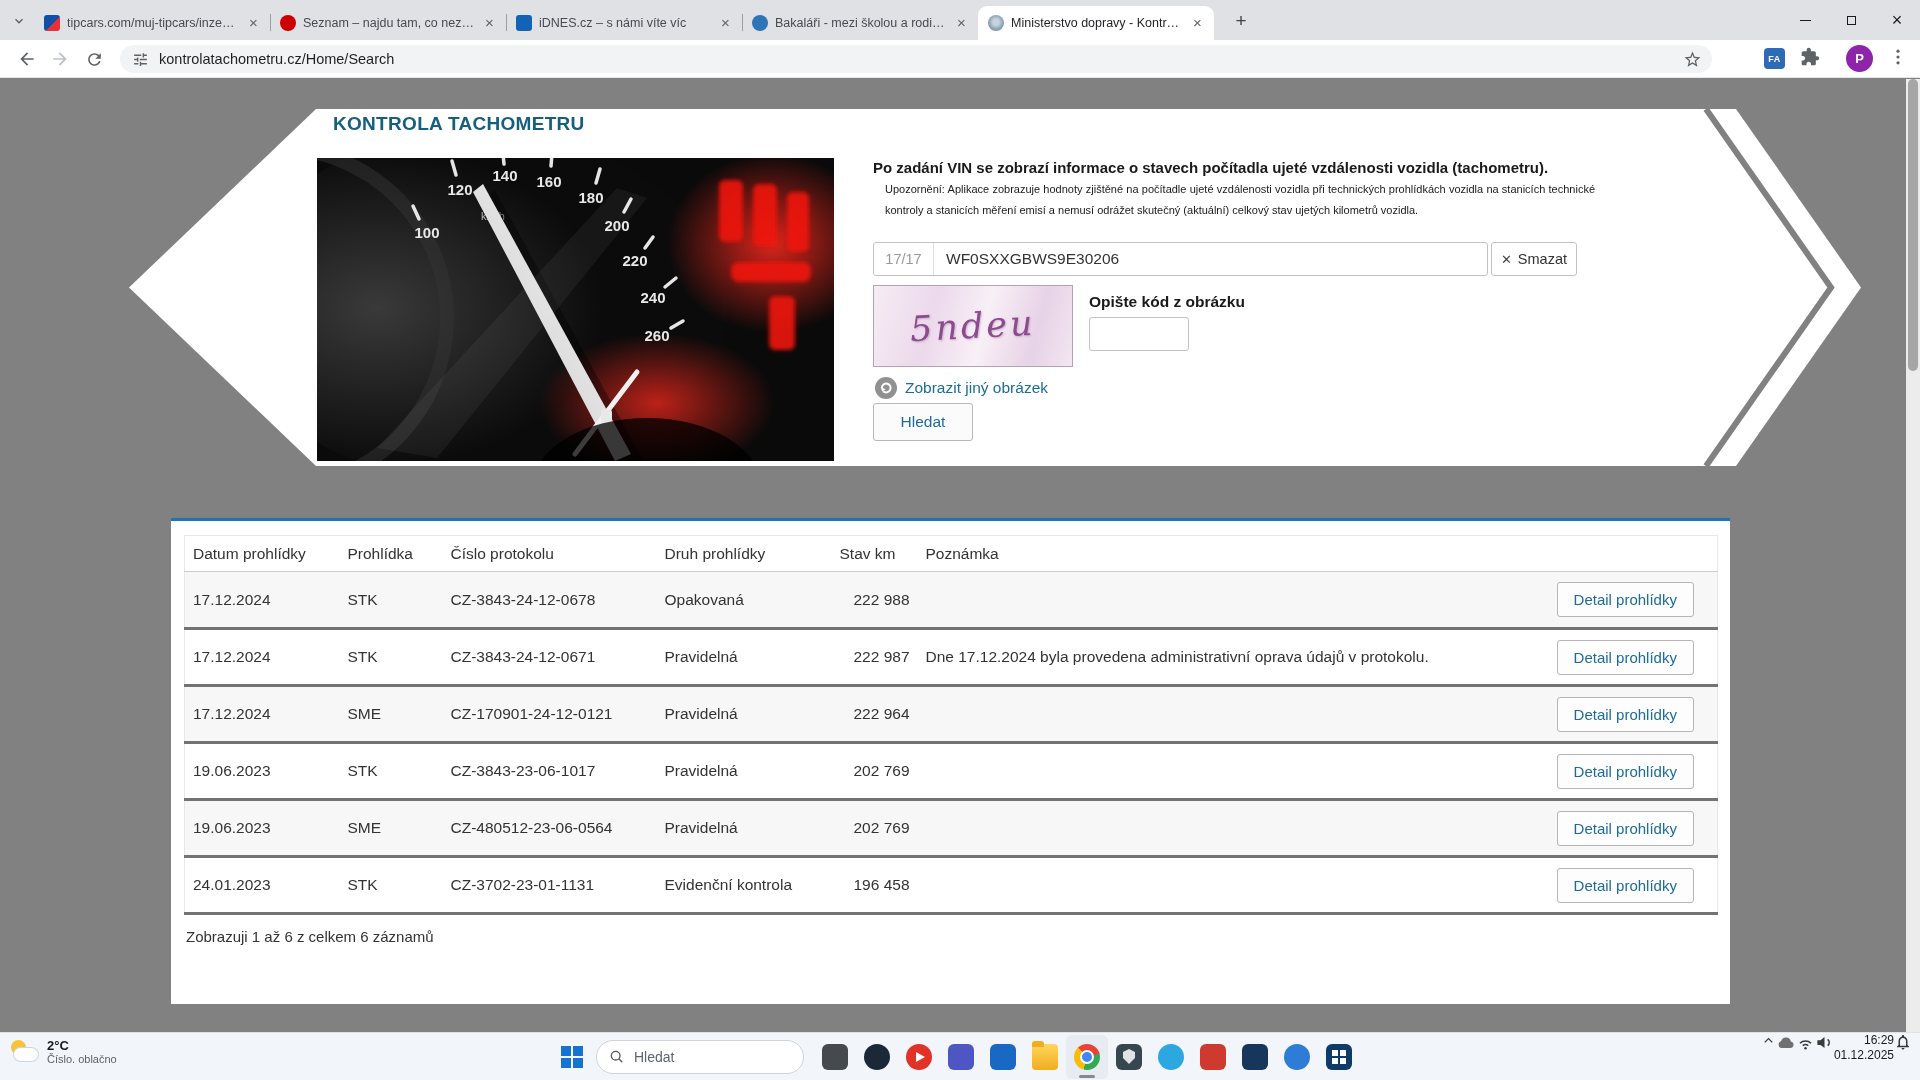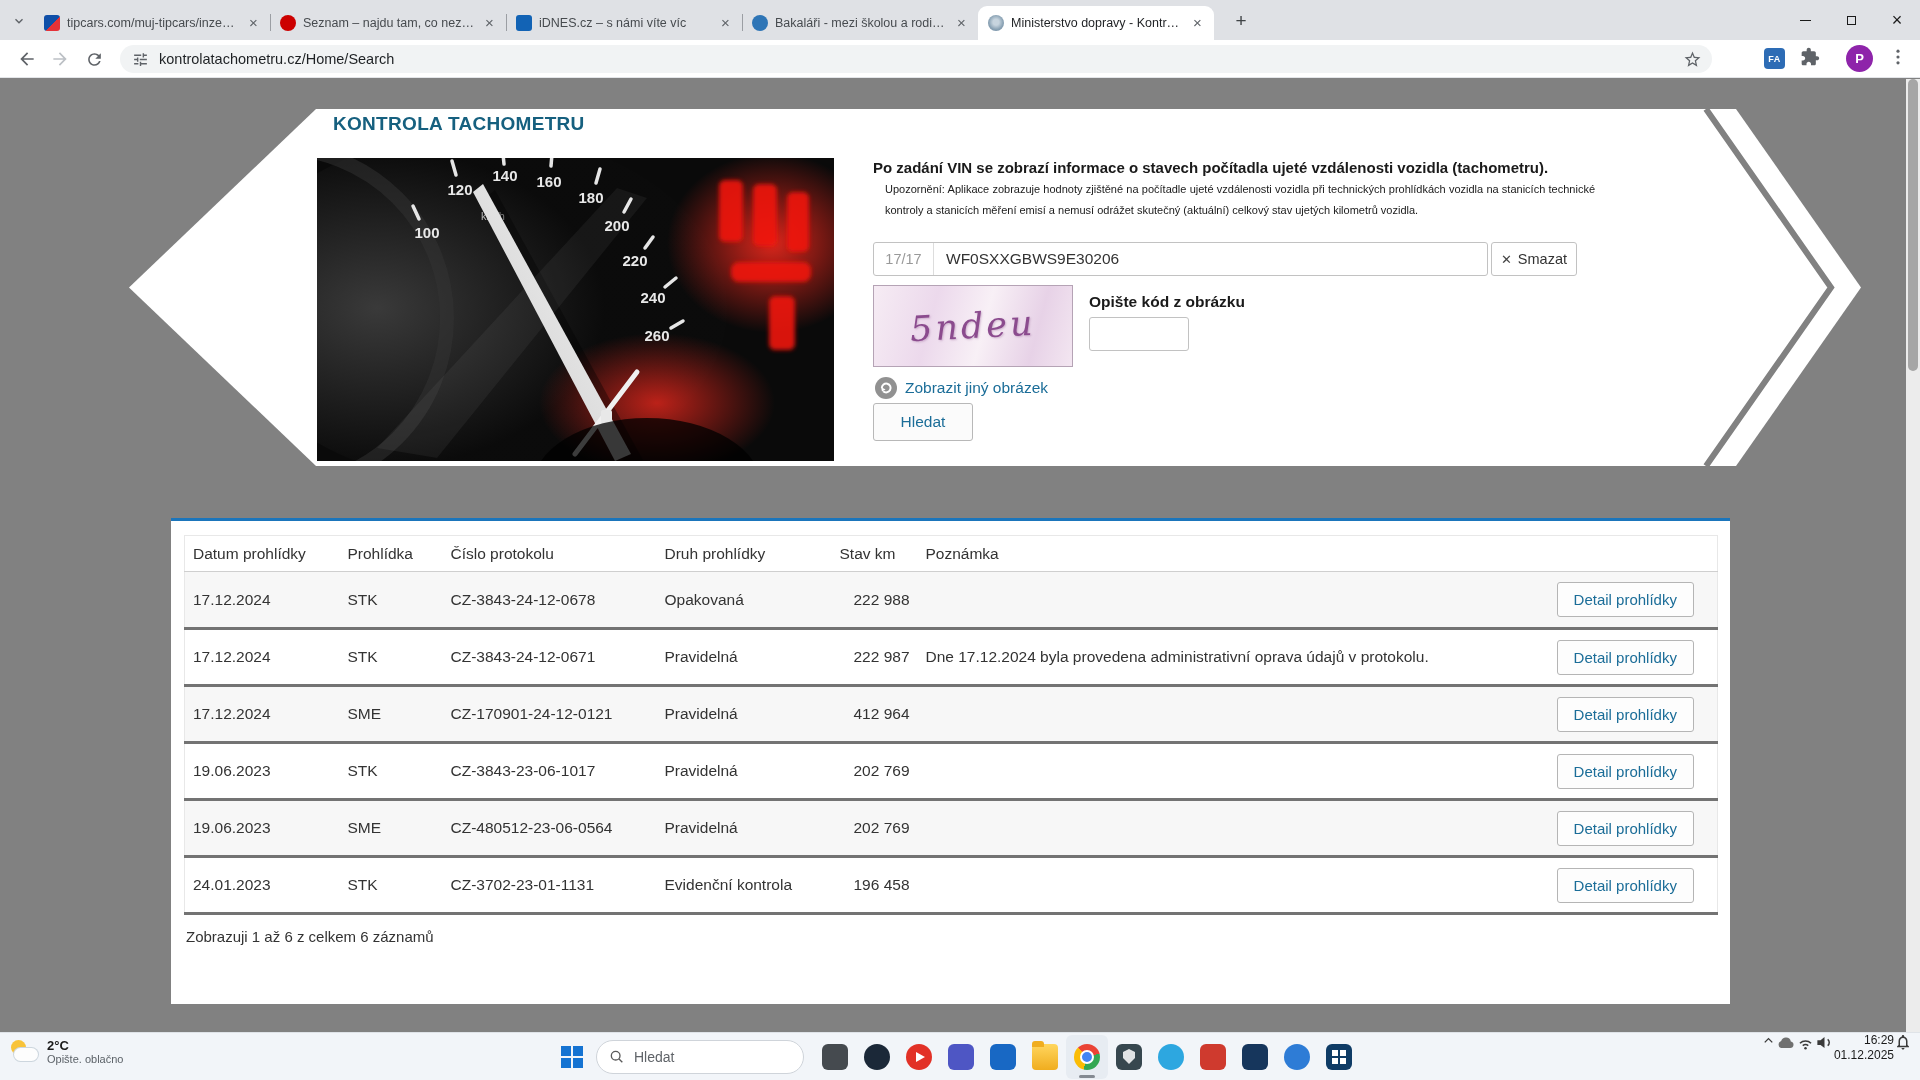--- a/index.html
+++ b/index.html
@@ -338,21 +338,21 @@
             <td class="c-type">Pravidelná</td>
             <td class="c-km">222 987</td>
             <td class="c-note">Dne 17.12.2024 byla provedena administrativní oprava údajů v protokolu.</td>
             <td class="c-act"><button class="btn-detail">Detail prohlídky</button></td>
           </tr>
           <tr>
             <td class="c-date">17.12.2024</td>
             <td class="c-station">SME</td>
             <td class="c-protocol">CZ-170901-24-12-0121</td>
             <td class="c-type">Pravidelná</td>
-            <td class="c-km">412 964</td>
+            <td class="c-km">222 964</td>
             <td class="c-note"></td>
             <td class="c-act"><button class="btn-detail">Detail prohlídky</button></td>
           </tr>
           <tr>
             <td class="c-date">19.06.2023</td>
             <td class="c-station">STK</td>
             <td class="c-protocol">CZ-3843-23-06-1017</td>
             <td class="c-type">Pravidelná</td>
             <td class="c-km">202 769</td>
             <td class="c-note"></td>
@@ -387,21 +387,21 @@
 </div>
 
 <div class="taskbar">
   <div class="weather">
     <div class="wicon">
         <span class="wsun"></span>
         <span class="wcloud"></span>
       </div>
     <div>
       <div class="wtemp">2°C</div>
-      <div class="wdesc">Opište. oblačno</div>
+      <div class="wdesc">Číslo. oblačno</div>
     </div>
   </div>
 
   <div class="start-slot">
     <span class="winlogo">
         <span></span>
         <span></span>
         <span></span>
         <span></span>
       </span>

